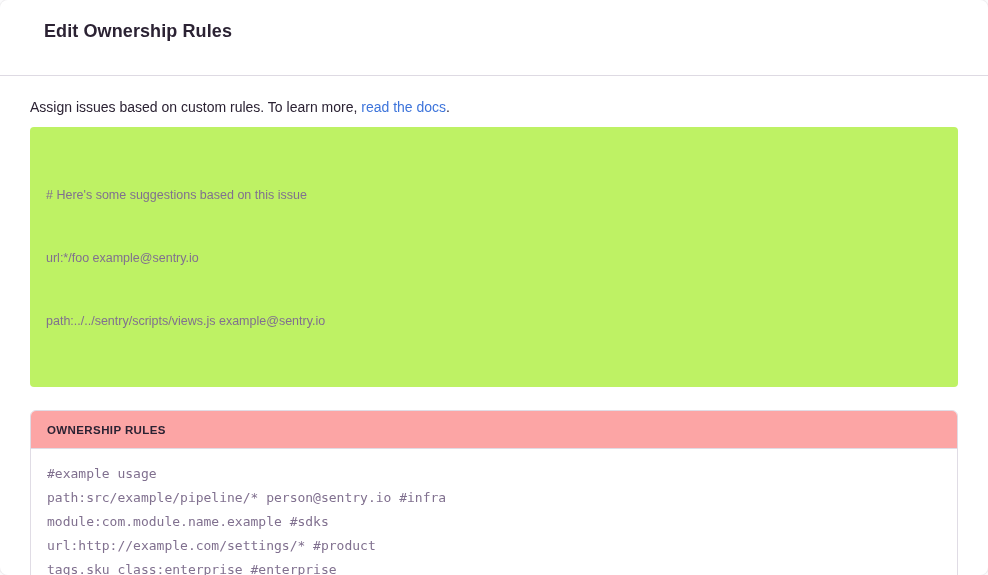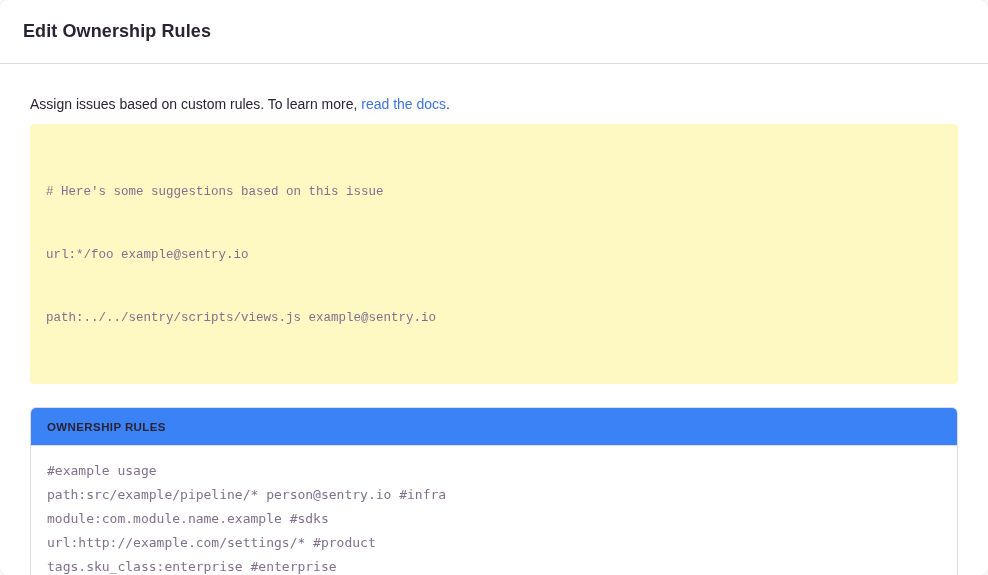--- a/index.html
+++ b/index.html
@@ -10,63 +10,63 @@
   }
   .modal {
     position: relative;
     width: 988px; height: 575px;
     background: #ffffff;
     border-radius: 8px;
     box-shadow: 0 0 0 1px rgba(43,34,51,0.06);
     overflow: hidden;
   }
   .modal-header {
-    height: 64px;
-    padding: 21px 30px 0 23px;
+    height: 76px;
+    padding: 21px 30px 0 44px;
     border-bottom: 1px solid #dedae3;
   }
   .modal-title {
     font-size: 18px;
     font-weight: 700;
     color: #2b2233;
     letter-spacing: 0.1px;
   }
   .modal-body { padding: 0 30px; }
   .description {
-    margin-top: 32px;
+    margin-top: 23px;
     font-size: 14px;
     line-height: 16px;
     color: #2b2233;
   }
   .description a {
     color: #3d74db;
     text-decoration: none;
     cursor: pointer;
   }
   .suggestions {
     margin-top: 12px;
-    background: #fef9c3;
+    background: #bef264;
     border-radius: 4px;
     padding: 16px 16px 13px 16px;
-    font-family: Liberation Mono, monospace;
+    font-family: Liberation Sans, sans-serif;
     font-size: 12.5px;
     line-height: 21px;
     color: #80708f;
     white-space: pre;
     overflow: hidden;
   }
   .rules-panel {
     margin-top: 23px;
     border: 1px solid #e0dce5;
     border-radius: 6px;
     background: #ffffff;
     overflow: hidden;
   }
   .rules-panel-header {
-    background: #3b82f6;
+    background: #fca5a5;
     border-bottom: 1px solid #e0dce5;
     padding: 13px 16px 12px 16px;
     font-size: 11.5px;
     font-weight: 700;
     color: #2b2233;
     letter-spacing: 0.4px;
     text-transform: uppercase;
   }
   .rules-editor {
     display: block;

